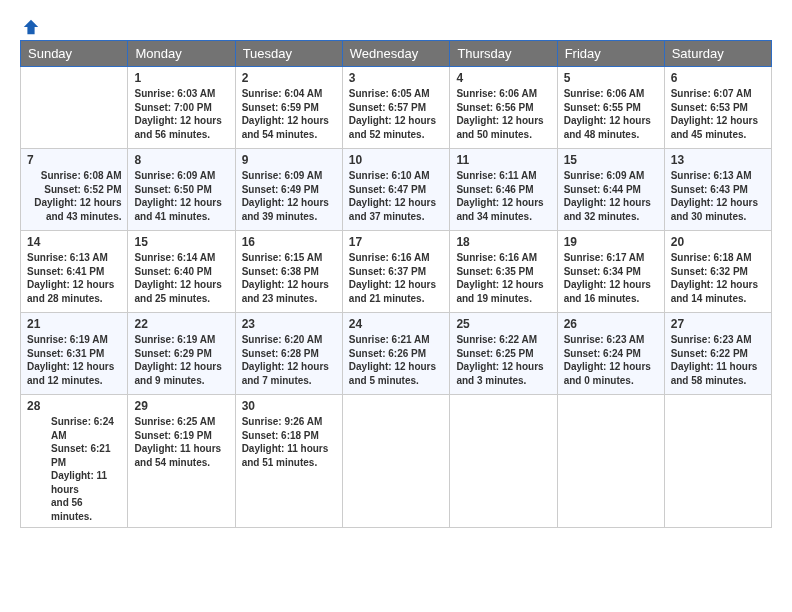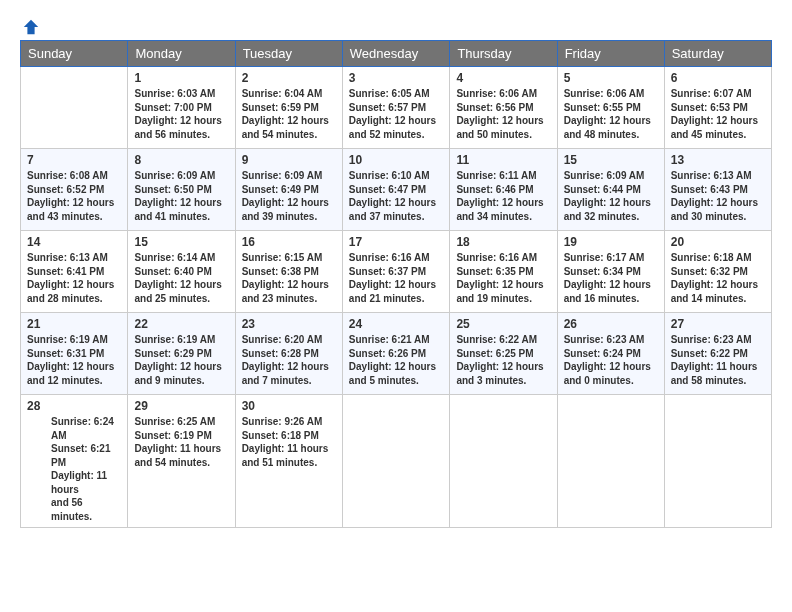--- a/index.html
+++ b/index.html
@@ -179,21 +179,21 @@
             <span class="day-num">6</span>
             <div class="day-info" style="white-space: pre-line;">Sunrise: 6:07 AM
 Sunset: 6:53 PM
 Daylight: 12 hours
 and 45 minutes.</div>
           </td>
         </tr>
         <tr>
           <td>
             <span class="day-num">7</span>
-            <div class="day-info" style="white-space: pre-line;">Sunrise: 6:08 AM
+            <div class="day-info" style="white-space: pre-line; text-align: right;">Sunrise: 6:08 AM
 Sunset: 6:52 PM
 Daylight: 12 hours
 and 43 minutes.</div>
           </td>
           <td>
             <span class="day-num">8</span>
             <div class="day-info" style="white-space: pre-line;">Sunrise: 6:09 AM
 Sunset: 6:50 PM
 Daylight: 12 hours
 and 41 minutes.</div>

